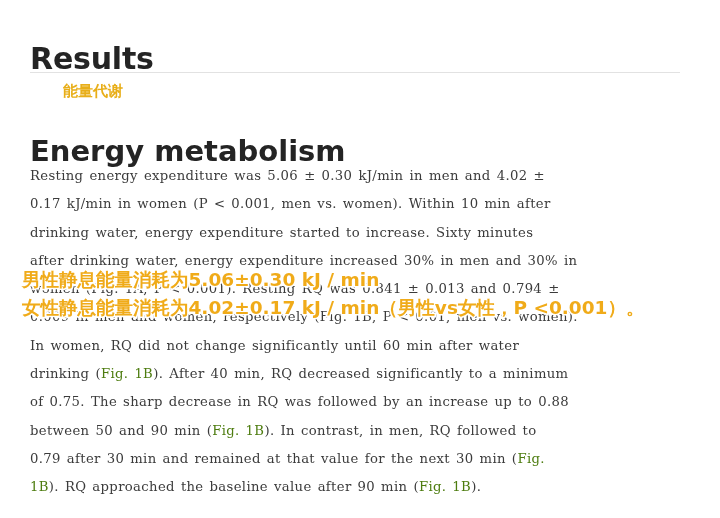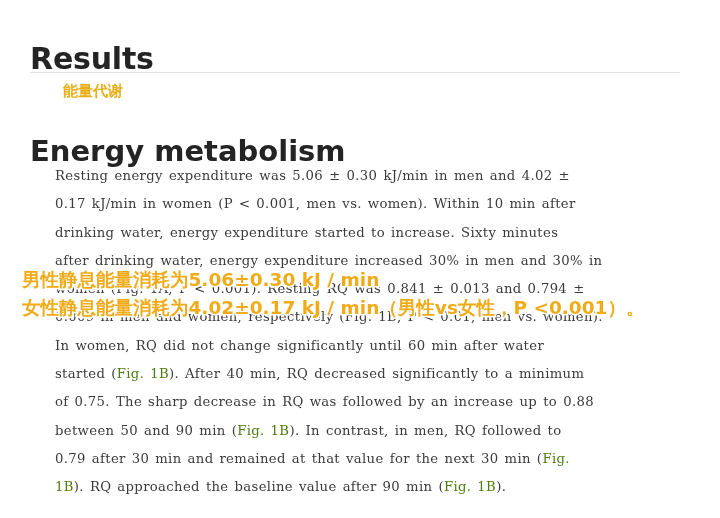--- a/index.html
+++ b/index.html
@@ -77,21 +77,20 @@
     left: 30px;
     top: 162px;
     width: 660px;
     font-family: "DejaVu Serif", serif;
     font-size: 13.2px;
     color: #3b3b3b;
     line-height: 28.3px;
     letter-spacing: 0.35px;
     text-align: left;
     word-spacing: 1.5px;
-    margin-left: 25px;
   }
   .body-text .lnk {
     color: #4d7c0f;
   }
 
   
   .overlay {
     position: absolute;
     left: 22px;
     top: 266px;
@@ -125,21 +124,21 @@
   <h2 class="subsection-title">Energy metabolism</h2>
 
   <div class="body-text">
     <span>Resting energy expenditure was 5.06 ± 0.30 kJ/min in men and 4.02 ±</span><br>
     <span>0.17 kJ/min in women (P &lt; 0.001, men vs. women). Within 10 min after</span><br>
     <span>drinking water, energy expenditure started to increase. Sixty minutes</span><br>
     <span>after drinking water, energy expenditure increased 30% in men and 30% in</span><br>
     <span>women (Fig. 1A, P &lt; 0.001). Resting RQ was 0.841 ± 0.013 and 0.794 ±</span><br>
     <span>0.009 in men and women, respectively (Fig. 1B, P &lt; 0.01, men vs. women).</span><br>
     <span>In women, RQ did not change significantly until 60 min after water</span><br>
-    <span><span>started (</span><span class="lnk">Fig. 1B</span><span>). After 40 min, RQ decreased significantly to a minimum</span></span><br>
+    <span><span>drinking (</span><span class="lnk">Fig. 1B</span><span>). After 40 min, RQ decreased significantly to a minimum</span></span><br>
     <span>of 0.75. The sharp decrease in RQ was followed by an increase up to 0.88</span><br>
     <span><span>between 50 and 90 min (</span><span class="lnk">Fig. 1B</span><span>). In contrast, in men, RQ followed to</span></span><br>
     <span><span>0.79 after 30 min and remained at that value for the next 30 min (</span><span class="lnk">Fig.</span></span><br>
     <span><span class="lnk">1B</span><span>). RQ approached the baseline value after 90 min (</span><span class="lnk">Fig. 1B</span><span>).</span></span>
   </div>
 
   <div class="overlay">
     <span class="oline">男性静息能量消耗为5.06±0.30 kJ / min</span>
     <span class="oline">女性静息能量消耗为4.02±0.17 kJ / min（男性vs女性，P &lt;0.001）。</span>
   </div>

